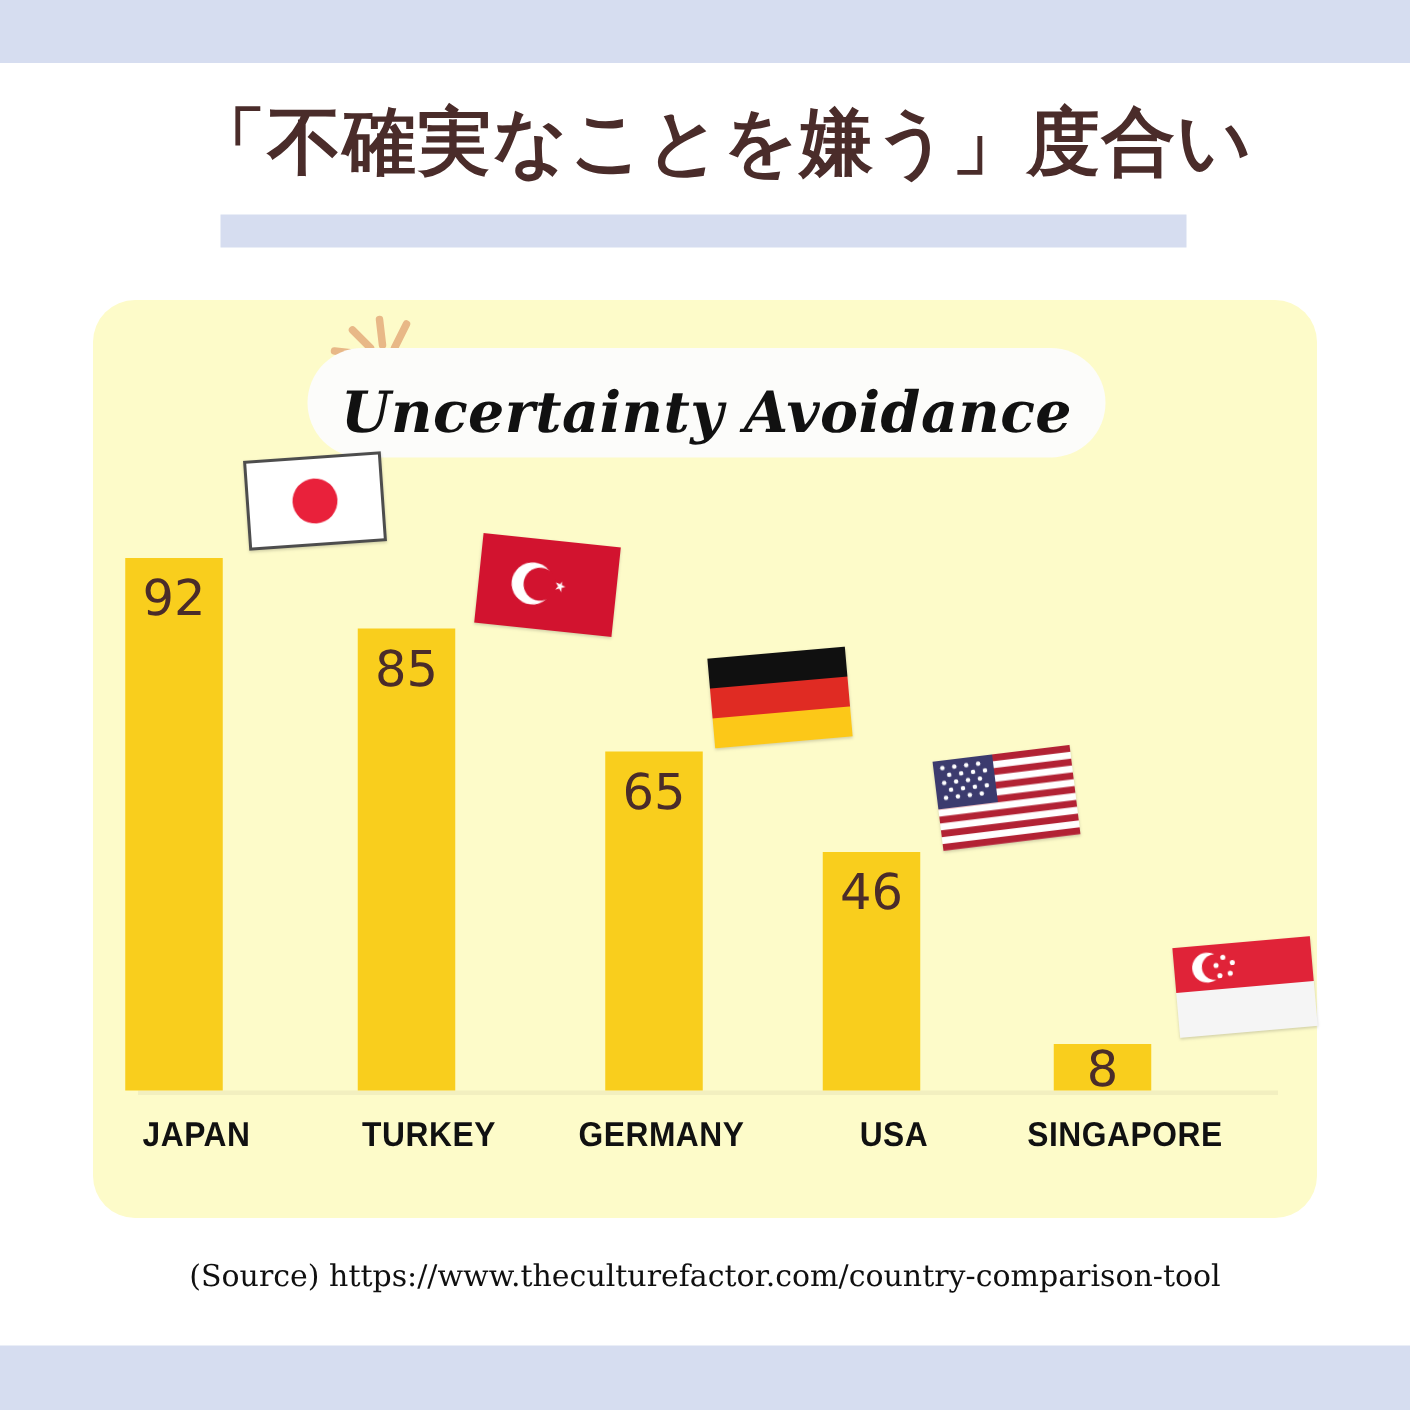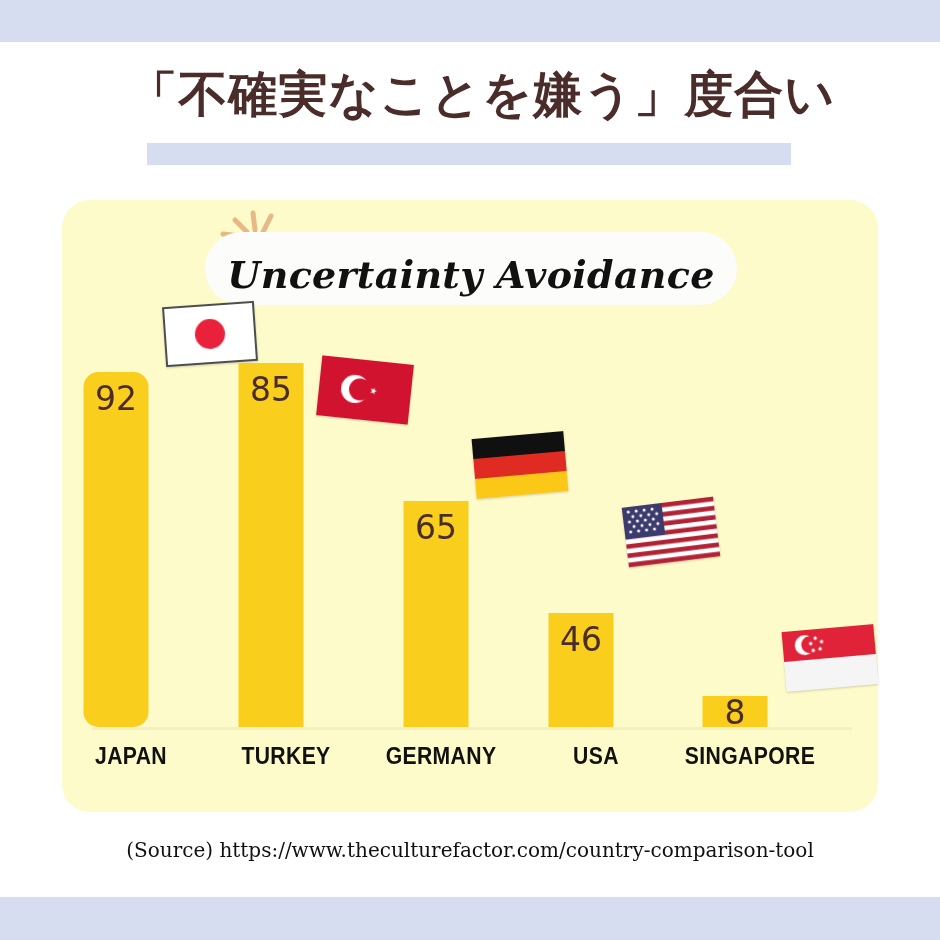--- a/index.html
+++ b/index.html
@@ -215,36 +215,36 @@
 
       <div class="baseline"></div>
 
       <div class="flag" style="left:102px; top:104px; transform:rotate(-4deg);">
         <svg viewBox="0 0 92 60">
           <rect x="1" y="1" width="90" height="58" fill="#ffffff" stroke="#4d4d4d" stroke-width="2"></rect>
           <circle cx="46" cy="30" r="15" fill="#e9213b"></circle>
         </svg>
       </div>
       <div class="bar-slot" style="left:-21px;">
-        <div class="bar" style="height:355px;border-radius:15px;">
+        <div class="bar" style="height:355px;">
           <div class="bar-value">92</div>
         </div>
       </div>
       <div class="cat-label" style="left:-16px;">JAPAN</div>
 
       <div class="flag" style="left:257px; top:160px; transform:rotate(6deg);">
         <svg viewBox="0 0 92 60">
           <rect width="92" height="60" fill="#d2132f"></rect>
           <circle cx="36" cy="30" r="14" fill="#ffffff"></circle>
           <circle cx="41" cy="30" r="11" fill="#d2132f"></circle>
           <polygon fill="#ffffff" points="58,30 51.5,32.5 55.5,26.8 55.6,33.8 51.4,27.7"></polygon>
         </svg>
       </div>
       <div class="bar-slot" style="left:134px;">
-        <div class="bar" style="height:364px;">
+        <div class="bar" style="height:308px;">
           <div class="bar-value">85</div>
         </div>
       </div>
       <div class="cat-label" style="left:139px;">TURKEY</div>
 
       <div class="flag" style="left:412px; top:235px; transform:rotate(-5deg);">
         <svg viewBox="0 0 92 60">
           <rect width="92" height="20" fill="#101010"></rect>
           <rect y="20" width="92" height="20" fill="#e02b23"></rect>
           <rect y="40" width="92" height="20" fill="#fcc818"></rect>
@@ -288,21 +288,21 @@
               <circle cx="26" cy="20" r="1.5"></circle>
               <circle cx="34" cy="20" r="1.5"></circle>
             <circle cx="6" cy="25" r="1.5"></circle>
               <circle cx="14" cy="25" r="1.5"></circle>
               <circle cx="22" cy="25" r="1.5"></circle>
               <circle cx="30" cy="25" r="1.5"></circle>
           </g>
         </svg>
       </div>
       <div class="bar-slot" style="left:444px;">
-        <div class="bar" style="height:114px;">
+        <div class="bar" style="height:159px;">
           <div class="bar-value">46</div>
         </div>
       </div>
       <div class="cat-label" style="left:449px;">USA</div>
 
       <div class="flag" style="left:722px; top:428px; transform:rotate(-5deg);">
         <svg viewBox="0 0 92 60">
           <rect width="92" height="30" fill="#e02338"></rect>
           <rect y="30" width="92" height="30" fill="#f5f5f5"></rect>
           <circle cx="22" cy="15" r="10" fill="#ffffff"></circle>

